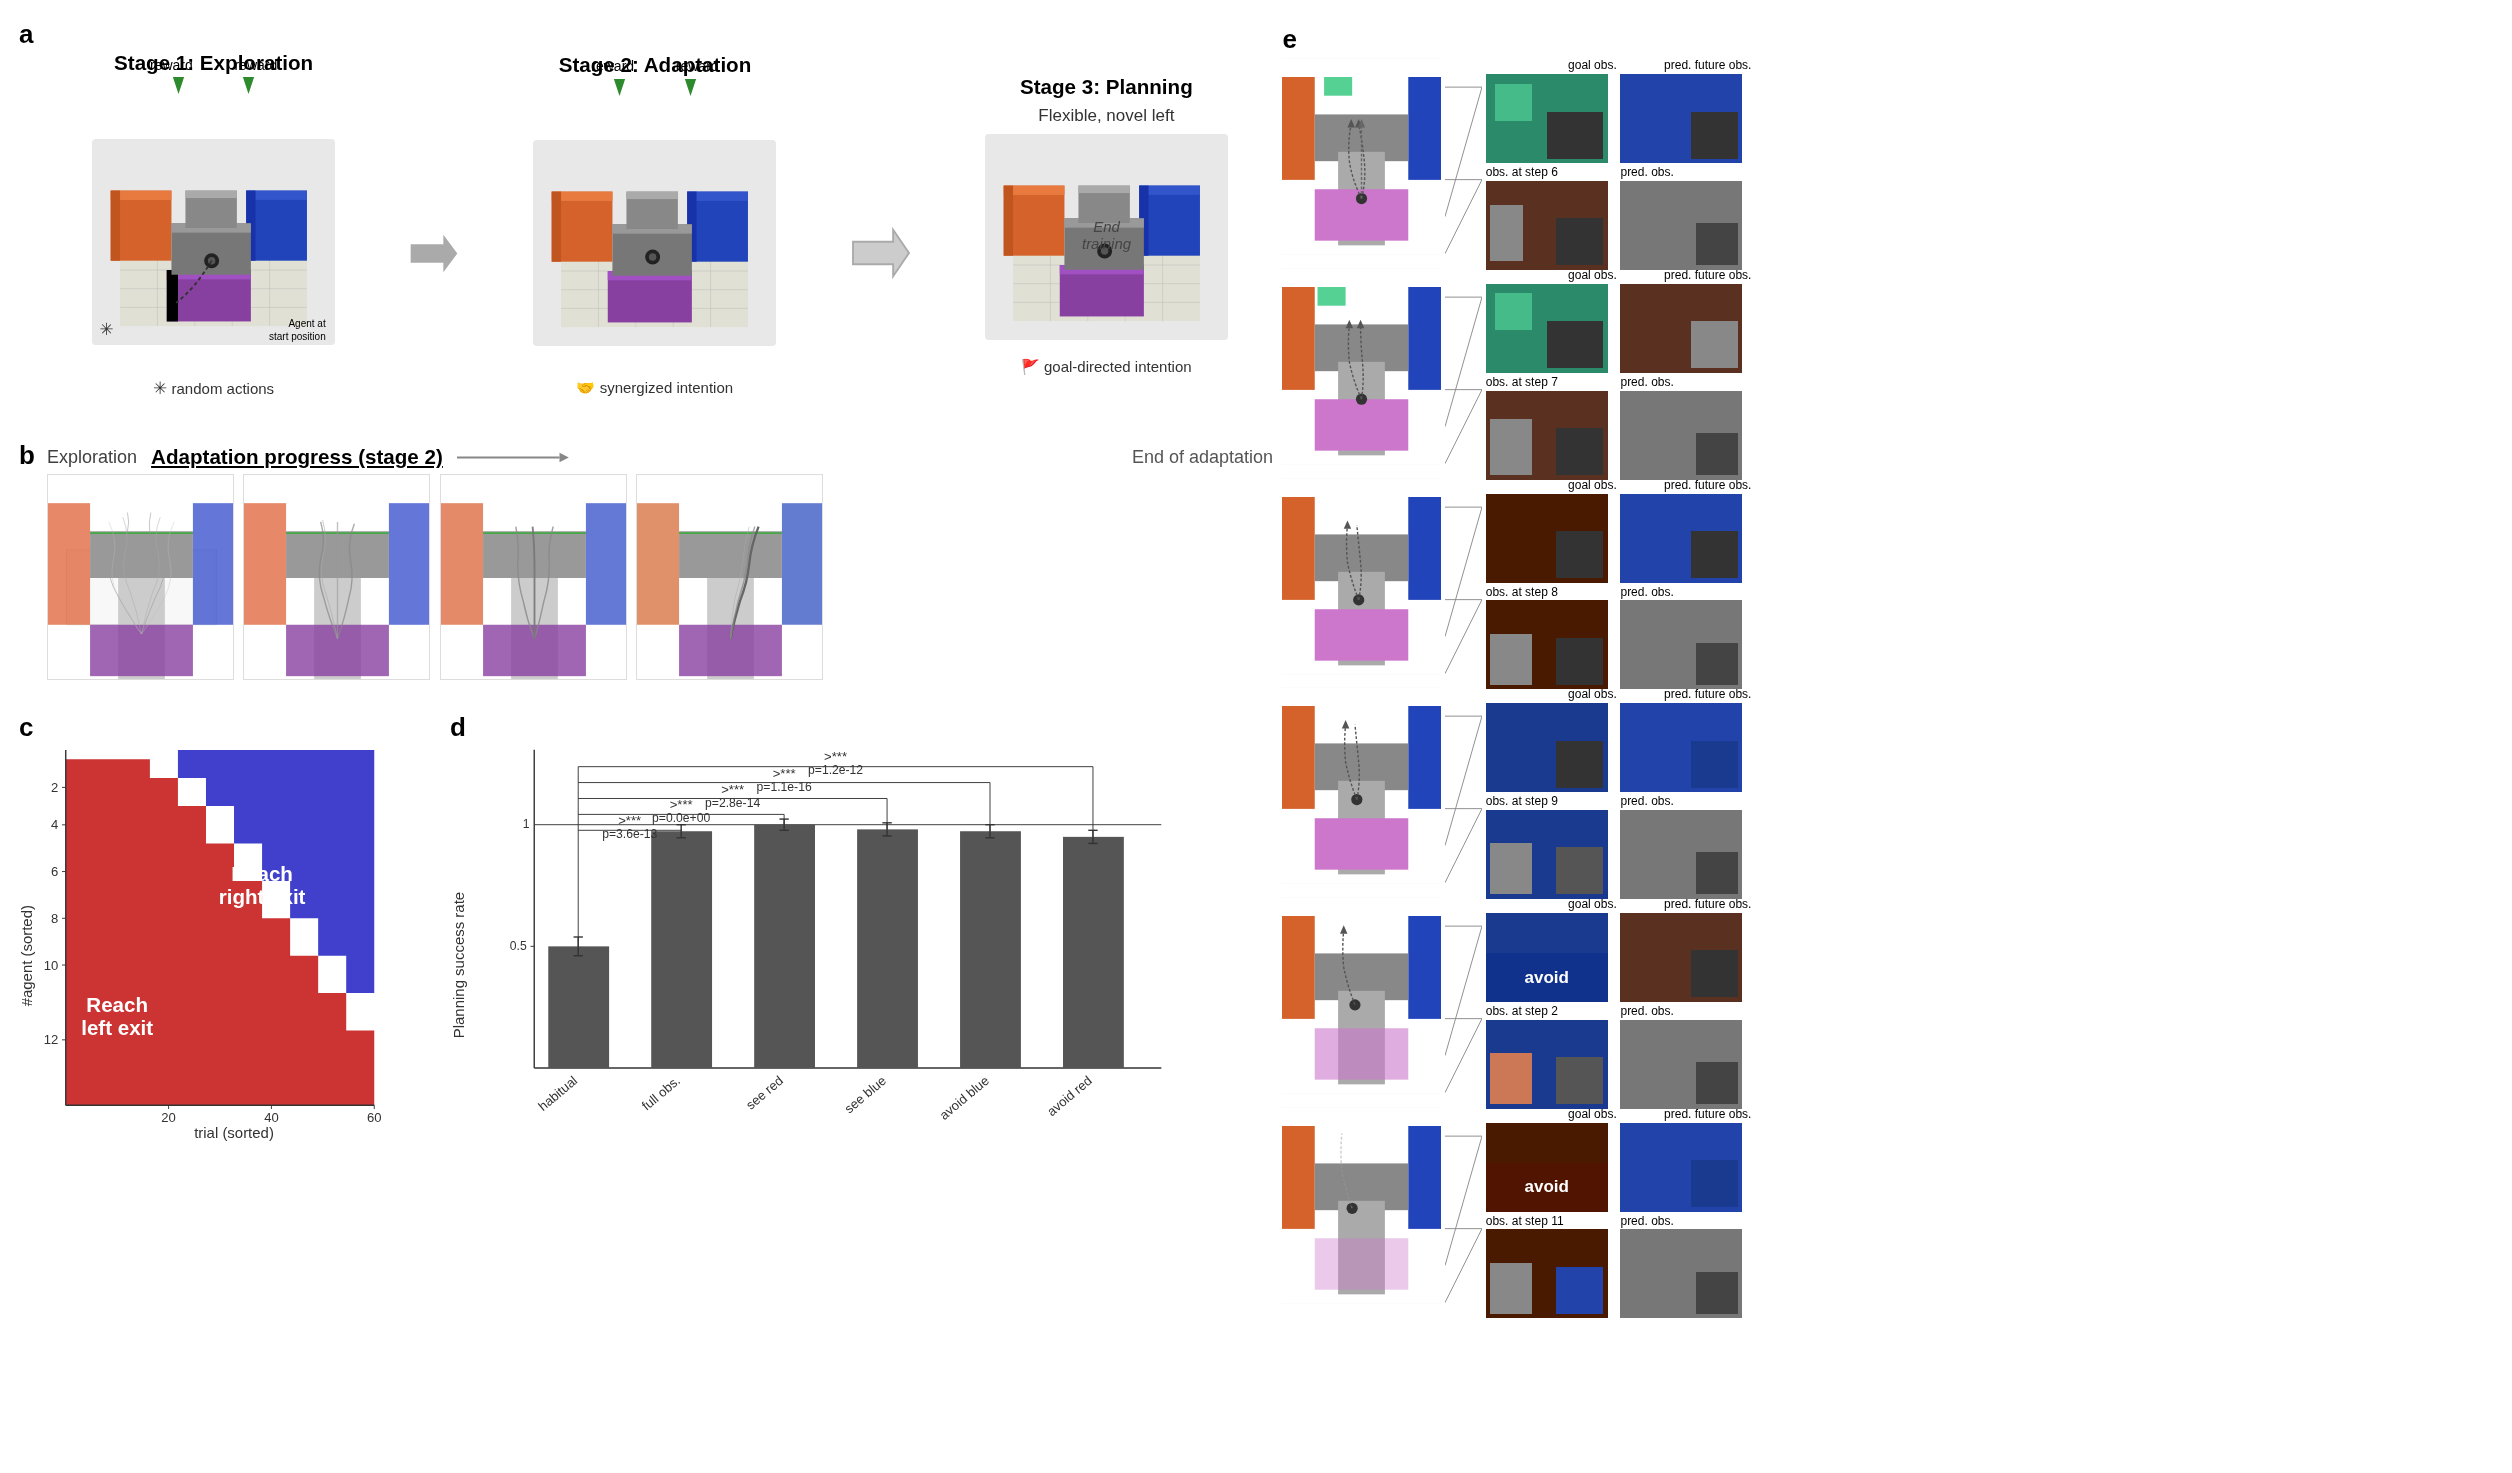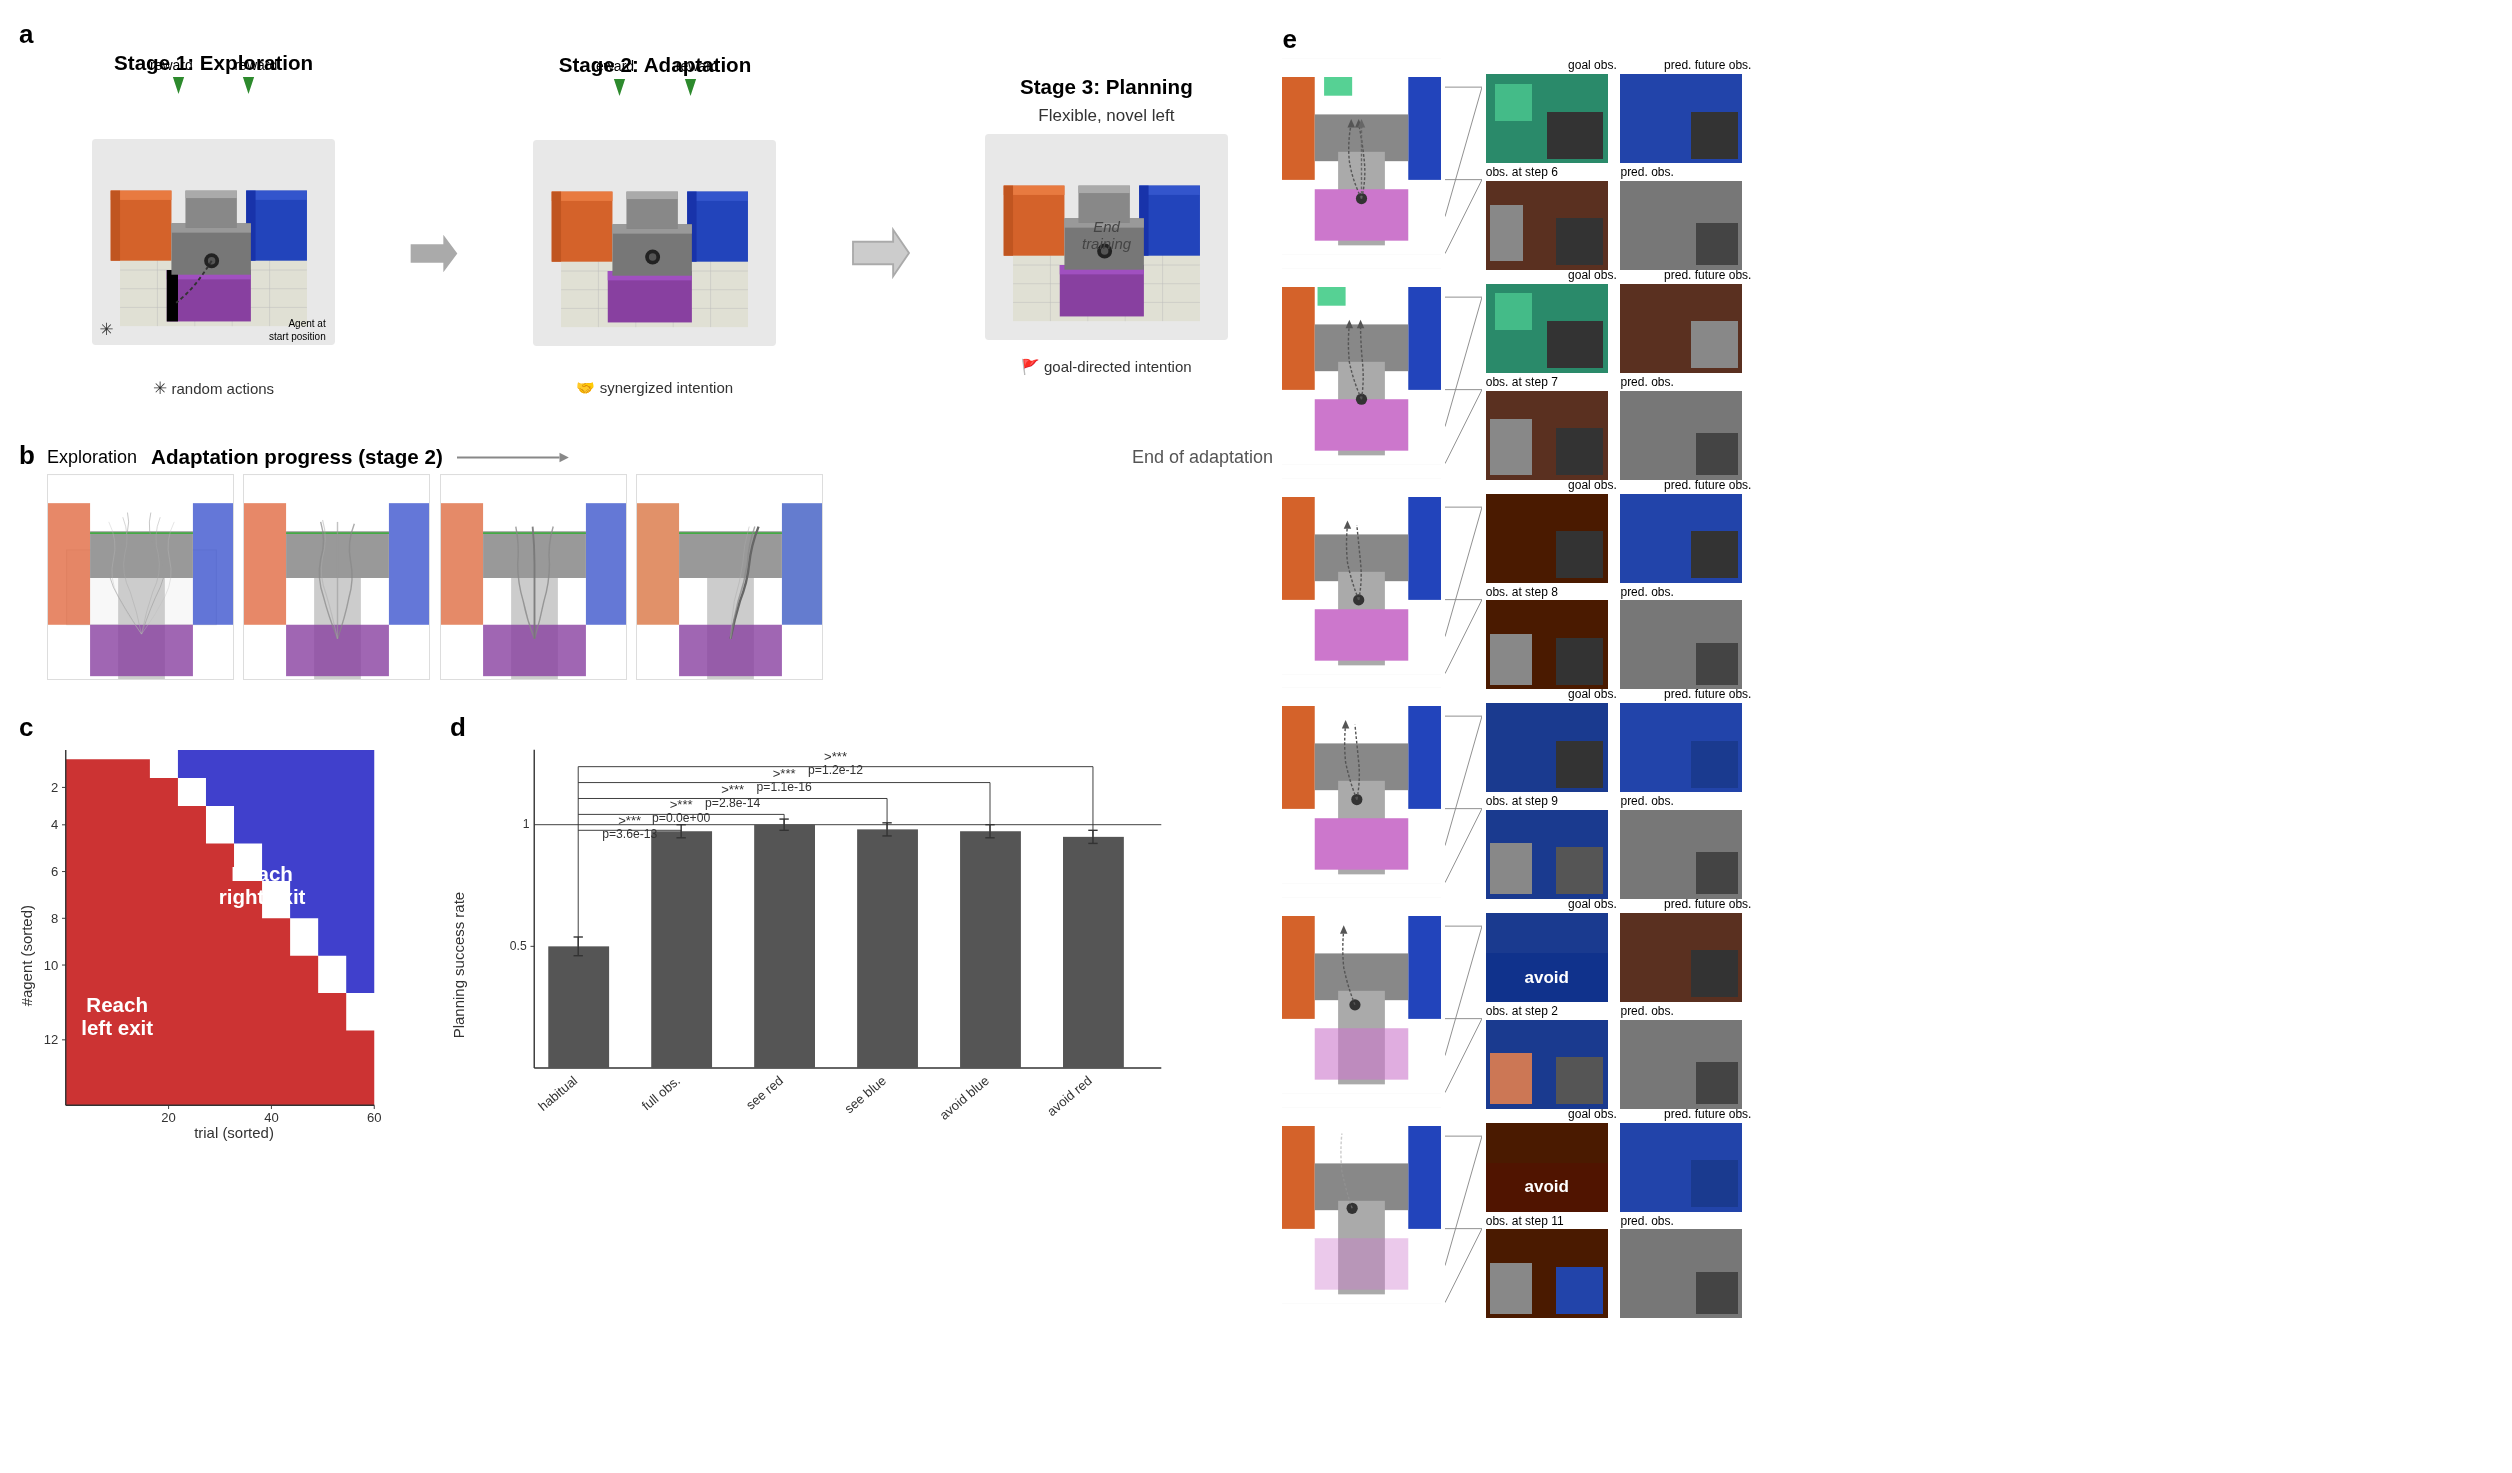--- a/index.html
+++ b/index.html
@@ -324,22 +324,22 @@
             🚩 <span>goal-directed intention</span>
           </div>
         </div>
 
       </div>
     </div>
 
     <div class="section-b">
       <div style="position:absolute; left:0; top:0; font-size:26px; font-weight:bold;">b</div>
       <div style="display:flex; align-items:center; padding-left:28px; margin-bottom:4.7px; margin-top:4.7px;">
-        <span style="font-size:18px; color:#000000;">Exploration</span>
-        <span style="font-size:20.6px; font-weight:bold; margin:0 14px;">Adaptation progress (stage 2)</span>
+        <span style="font-size:18px; color:#404040;">Exploration</span>
+        <span style="font-size:20.6px; font-weight:bold; margin:0 14px;text-decoration:underline;">Adaptation progress (stage 2)</span>
 
         <svg width="112" height="19" style="flex:1;" viewBox="0 0 714.25 20">
           <line x1="0" y1="10" x2="110" y2="10" stroke="#888" stroke-width="2"></line>
           <polygon points="110,5 120,10 110,15" fill="#888"></polygon>
         </svg>
         <span style="font-size:18px; color:#555; margin-left:9.4px;">End of adaptation</span>
       </div>
 
       <div style="display:flex; gap:9.4px; padding-left:28px; padding-right:9.4px; height:215px;">
 

